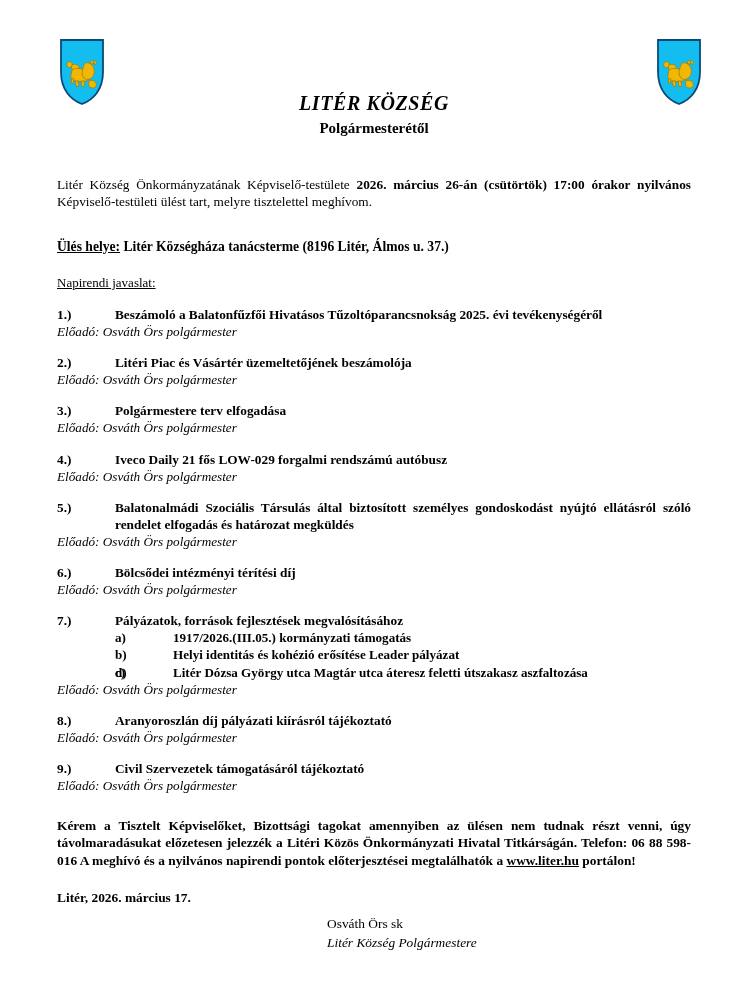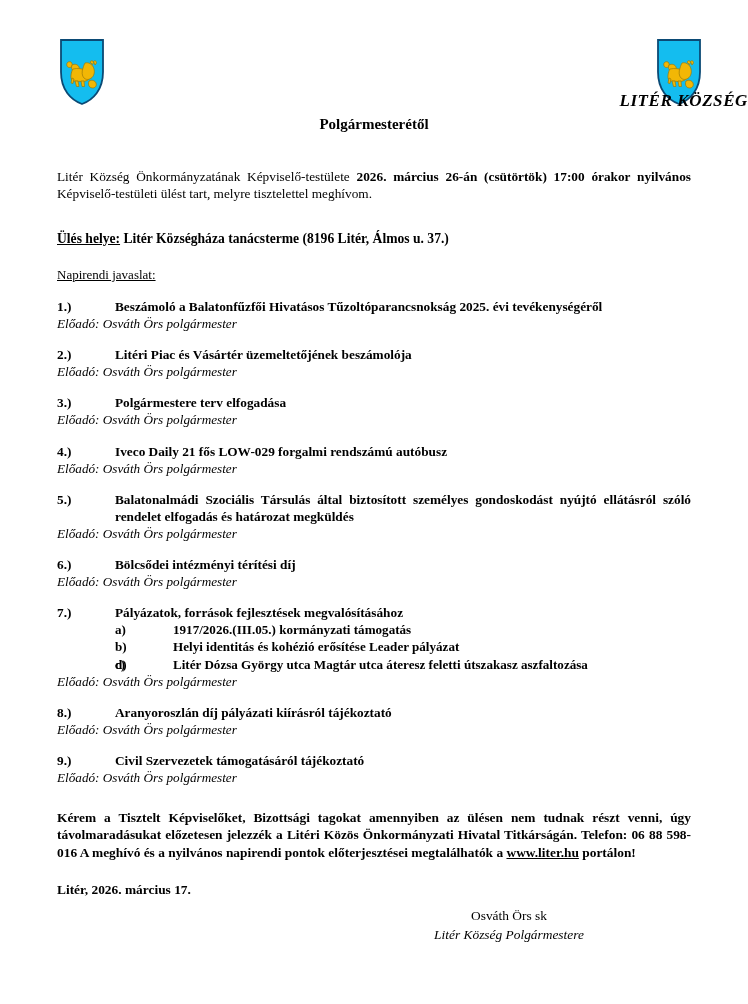--- a/index.html
+++ b/index.html
@@ -40,43 +40,42 @@
   .header {
     position: absolute;
     left: 0;
     right: 0;
     top: 90px;
     text-align: center;
   }
   .header-town {
     font-weight: bold;
     font-style: italic;
-    font-size: 17px;
+    font-size: 20px;
     letter-spacing: 0.6px;
     line-height: 1.35;
-    text-align: right;
   }
   .header-office {
     font-weight: bold;
     font-size: 15px;
     line-height: 1.35;
     margin-top: 1px;
   }
   .header-invite {
     font-weight: bold;
     font-size: 14px;
     letter-spacing: 3.2px;
     margin-top: 17px;
   }
 
   
   .body-area {
     position: absolute;
     left: 57px;
-    top: 168px;
+    top: 176px;
     width: 634px;
     font-size: 13.3px;
     line-height: 1.30;
     font-family: Liberation Serif, serif;
   }
 
   p { margin: 0; }
 
   .intro {
     text-align: justify;
@@ -158,21 +157,21 @@
   .closing .u { text-decoration: underline; }
 
   .dateline {
     margin-top: 19px;
     font-weight: bold;
     font-size: 13.4px;
   }
 
   .signature {
     margin-top: 9px;
-    text-align: center;
+    text-align: left;
     padding-left: 270px;
     font-size: 13.4px;
     line-height: 1.38;
   }
   .sig-name { }
   .sig-role { font-style: italic; }
 </style>
 </head>
 <body>
 

